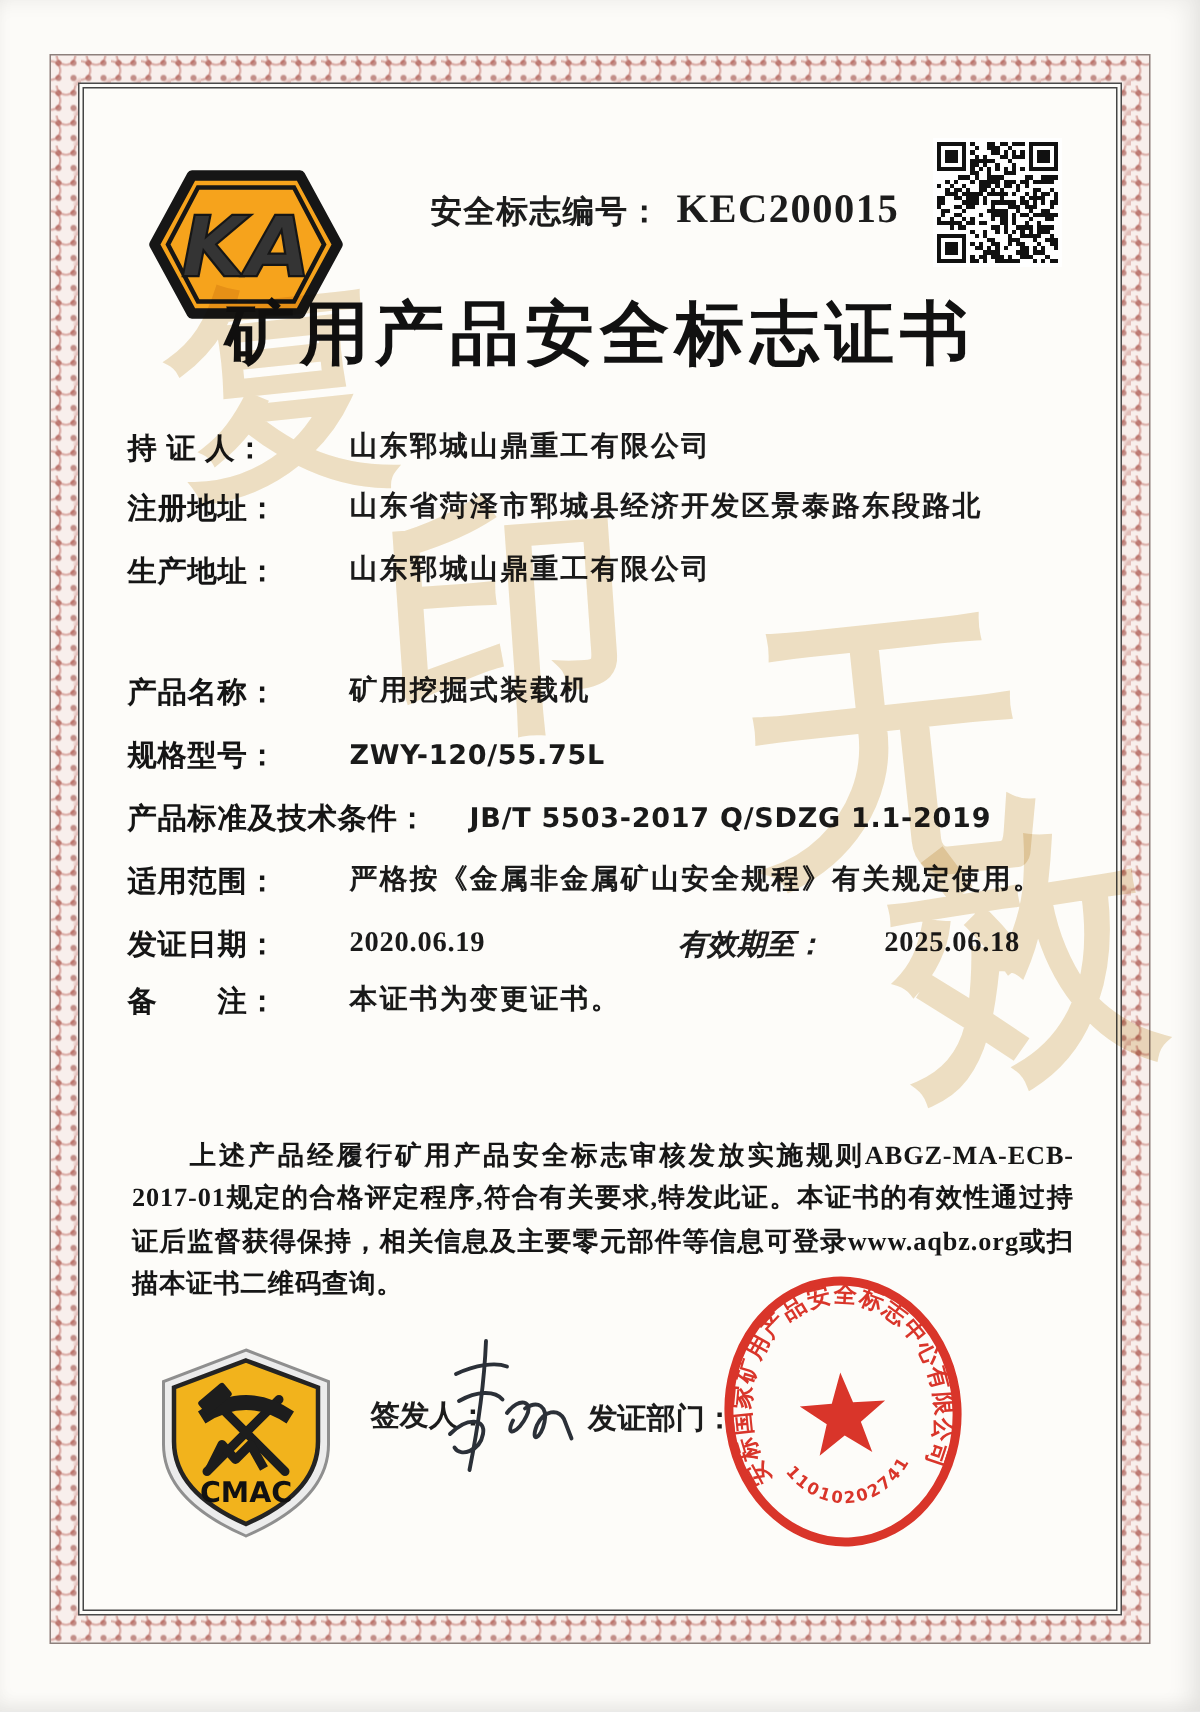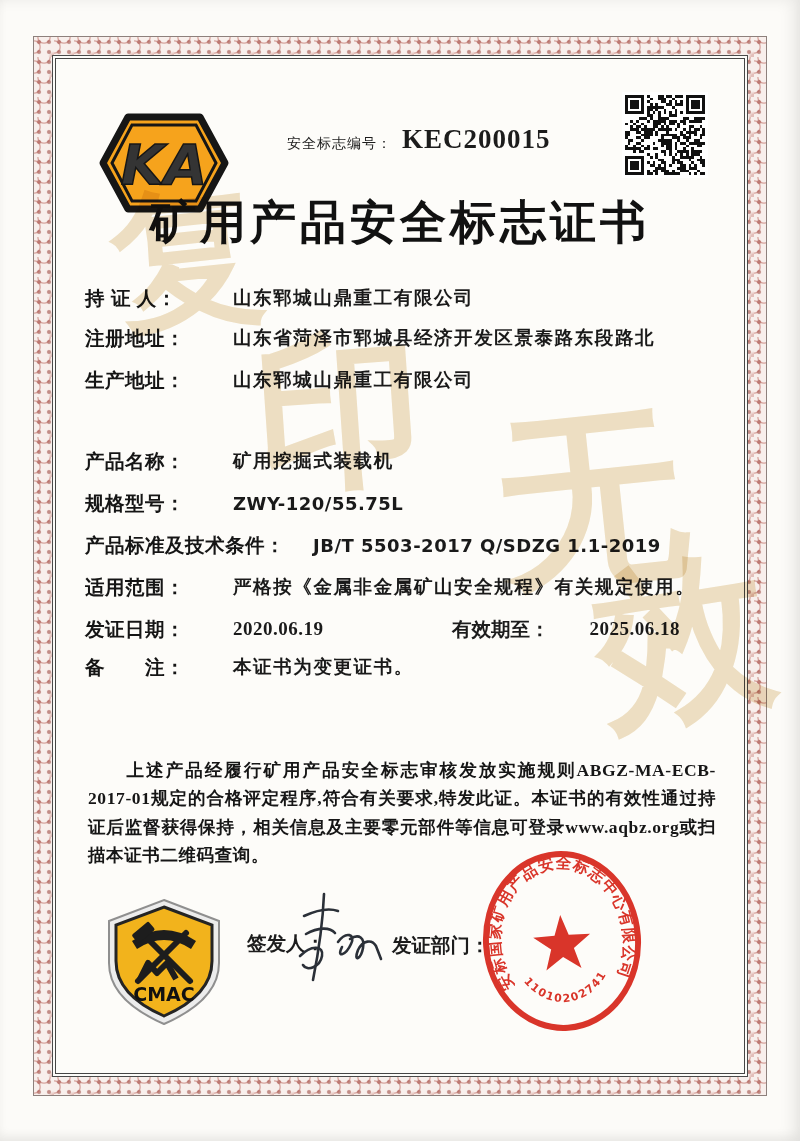--- a/index.html
+++ b/index.html
@@ -22,35 +22,35 @@
     background-size:20px 20px,20px 20px,10px 10px,20px 20px;
   }
   .band .inner{
     position:absolute;inset:21px;background:#fdfcf9;
     border:1px solid #454545;
     box-shadow:0 0 0 2px #fdfcf9, 0 0 0 3px #4a4a4a;
   }
   
   .ka{position:absolute;left:98px;top:112px;width:132px;height:102px;z-index:1;}
   .certno{position:absolute;left:287px;top:124px;display:flex;align-items:baseline;z-index:1;}
-  .certno .lbl{font-weight:normal;font-size:14px;letter-spacing:1px;}
+  .certno .lbl{font-weight:bold;font-size:21px;letter-spacing:1px;}
   .certno .val{font-family:"Liberation Serif",serif;font-size:27px;font-weight:600;letter-spacing:1px;margin-left:10px;}
   .qr{position:absolute;left:622px;top:92px;width:86px;height:86px;z-index:1;background:#fff;}
   .title{
     position:absolute;left:0;right:0;top:192px;text-align:center;z-index:1;
     font-family:"Liberation Serif",serif;font-weight:900;font-size:46px;letter-spacing:4px;color:#111;
   }
   
   .row{position:absolute;left:85px;right:58px;display:flex;align-items:center;z-index:1;}
   .row .lbl{flex:0 0 130px;font-weight:bold;font-size:19.5px;letter-spacing:.5px;white-space:nowrap;color:#151515;}
   .row .val{flex:1;font-family:"Liberation Serif",serif;font-weight:600;font-size:18.5px;letter-spacing:1.6px;line-height:1.4;color:#1a1a1a;margin-left:18px;}
   .row.wide .lbl{flex:0 0 auto;margin-right:10px;}
   .row .val.v-num{font-family:"DejaVu Sans",sans-serif;font-weight:bold;font-size:18px;letter-spacing:.5px;}
   .row .val.v-date{font-family:"Liberation Serif",serif;font-weight:600;font-size:19px;letter-spacing:.5px;}
-  .row .lbl2{flex:0 0 auto;font-weight:bold;font-size:19.5px;white-space:nowrap;margin-left:4px;margin-right:22px;}
+  .row .lbl2{flex:0 0 auto;font-weight:bold;font-size:19.5px;white-space:nowrap;margin-left:4px;margin-right:22px;font-style:italic;}
   .dateval1{flex:0 0 215px !important;}
   
   .statement{
     position:absolute;left:88px;top:756px;width:628px;z-index:1;
     font-family:"Liberation Serif",serif;font-weight:600;font-size:17.5px;line-height:1.62;
     letter-spacing:.6px;text-indent:2.2em;color:#161616;text-align:justify;
   }
   
   .cmac{position:absolute;left:102px;top:897px;width:124px;height:130px;z-index:1;}
   .signer{position:absolute;left:247px;top:930px;font-weight:bold;font-size:19.5px;z-index:1;white-space:nowrap;text-align:center;}

